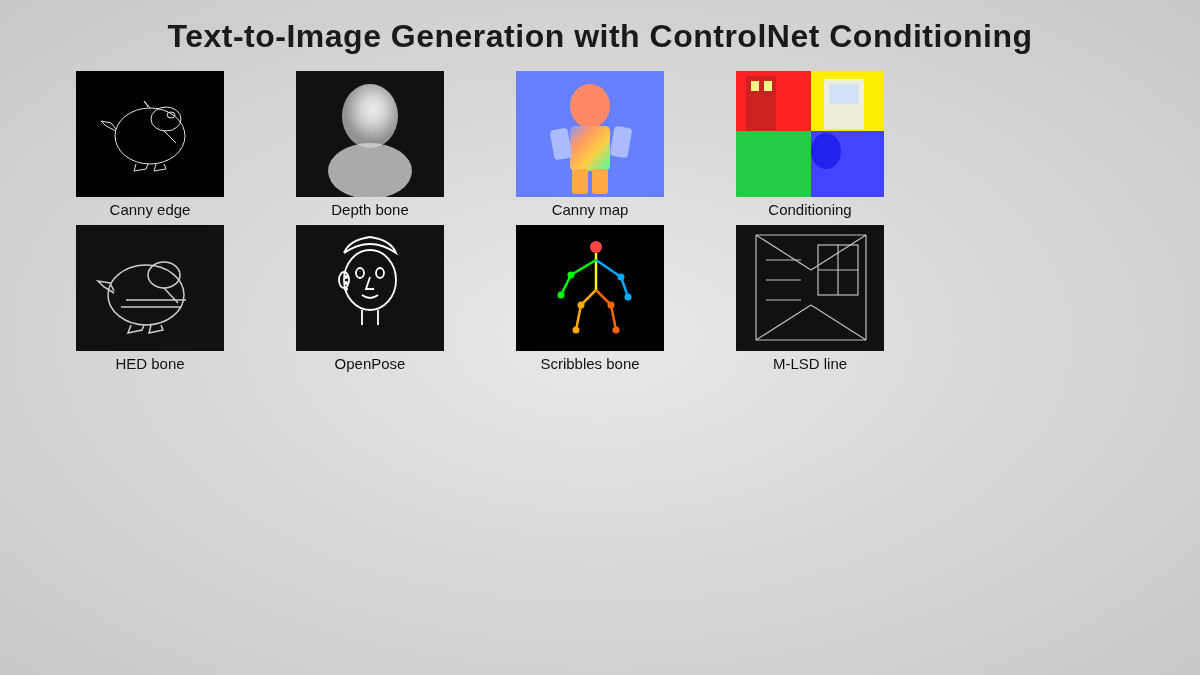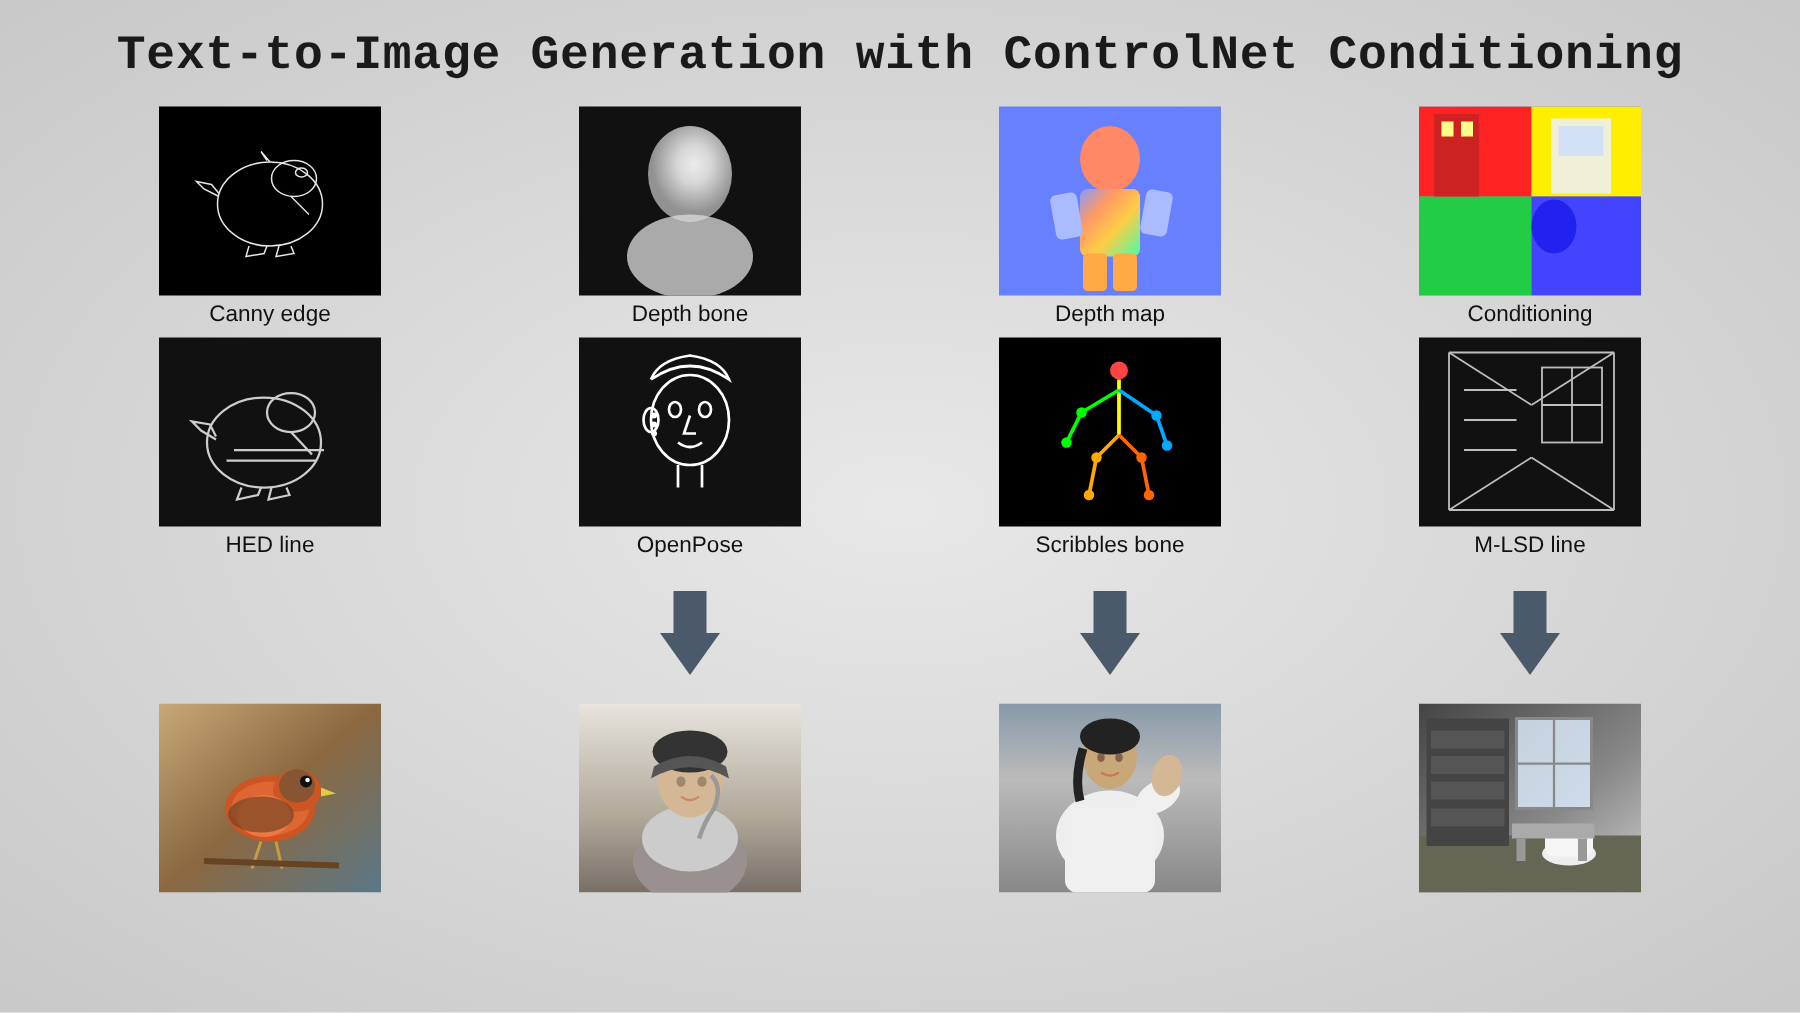--- a/index.html
+++ b/index.html
@@ -16,21 +16,20 @@
       padding: 18px 30px 16px;
     }
 
     h1 {
       font-size: 32px;
       font-weight: 900;
       color: #1a1a1a;
       text-align: center;
       margin-bottom: 16px;
       letter-spacing: 0.5px;
-      font-family: Liberation Mono, monospace;
     }
 
     .label {
       font-size: 16px;
       font-weight: 500;
       color: #111;
       text-align: center;
       line-height: 1.2;
       margin-top: 2px;
     }
@@ -57,21 +56,21 @@
     .arrow-head {
       width: 0;
       height: 0;
       border-left: 20px solid transparent;
       border-right: 20px solid transparent;
       border-top: 28px solid #4a5a6a;
     }
 
     .main-layout {
       display: flex;
-      flex-direction: column;
+      flex-direction: row;
       align-items: center;
       width: 100%;
       gap: 15px;
     }
 
     .row {
       display: flex;
       justify-content: space-around;
       width: 100%;
       padding: 0 10px;
@@ -126,21 +125,21 @@
           <ellipse cx="70" cy="70" rx="38" ry="30"></ellipse>
           <ellipse cx="88" cy="50" rx="16" ry="13"></ellipse>
           <line x1="88" y1="63" x2="102" y2="78"></line>
           <polyline points="55,100 52,108 66,105 68,100"></polyline>
           <polyline points="75,100 73,108 87,105 85,100"></polyline>
           <polyline points="38,68 28,62 22,56 34,58 38,66"></polyline>
           <line x1="50" y1="75" x2="110" y2="75"></line>
           <line x1="45" y1="82" x2="105" y2="82"></line>
         </g>
       </svg>
-      <span class="label">HED line</span>
+      <span class="label">HED bone</span>
     </div>
 
     <div class="cell">
       <svg class="img-canvas" viewBox="0 0 148 126" style="background:#111;">
         <defs>
           <radialGradient id="depthGrad" cx="55%" cy="40%" r="50%">
             <stop offset="0%" stop-color="#ffffff"></stop>
             <stop offset="40%" stop-color="#cccccc"></stop>
             <stop offset="100%" stop-color="#222222"></stop>
           </radialGradient>
@@ -191,21 +190,21 @@
           </linearGradient>
         </defs>
 
         <ellipse cx="74" cy="35" rx="20" ry="22" fill="#ff8866"></ellipse>
         <rect x="54" y="55" width="40" height="45" rx="5" fill="url(#normalGrad)"></rect>
         <rect x="36" y="58" width="18" height="30" rx="4" fill="#aabbff" transform="rotate(-10,45,73)"></rect>
         <rect x="96" y="56" width="18" height="30" rx="4" fill="#aabbff" transform="rotate(10,105,71)"></rect>
         <rect x="56" y="98" width="16" height="25" rx="3" fill="#ffaa44"></rect>
         <rect x="76" y="98" width="16" height="25" rx="3" fill="#ffaa44"></rect>
       </svg>
-      <span class="label">Depth map</span>
+      <span class="label">Canny map</span>
 
       <svg class="img-canvas" viewBox="0 0 148 126" style="background:#000; margin-top:6px;">
 
         <circle cx="80" cy="22" r="6" fill="#ff4444"></circle>
 
         <line x1="80" y1="28" x2="80" y2="65" stroke="#ffff00" stroke-width="2.5"></line>
 
         <line x1="80" y1="35" x2="55" y2="50" stroke="#00ff00" stroke-width="2.5"></line>
         <line x1="80" y1="35" x2="105" y2="52" stroke="#00aaff" stroke-width="2.5"></line>
 

